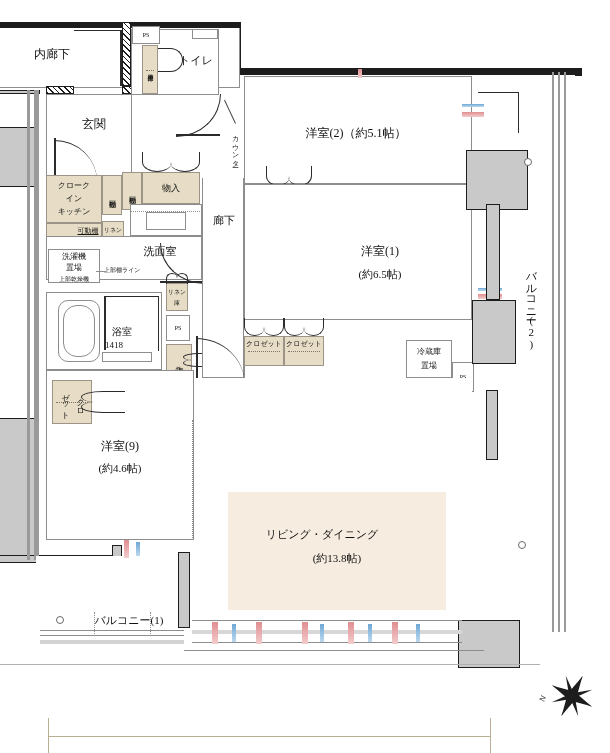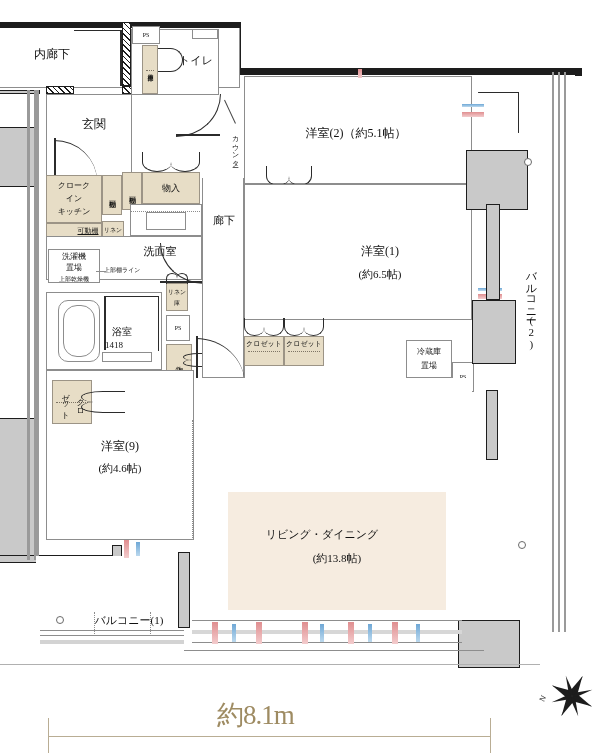--- a/index.html
+++ b/index.html
@@ -276,21 +276,20 @@
   <div class="sashRed" style="left:348px;top:622px;width:6px;height:22px;"></div>
   <div class="sashBlue" style="left:368px;top:624px;width:4px;height:18px;"></div>
   <div class="sashRed" style="left:392px;top:622px;width:6px;height:22px;"></div>
   <div class="sashBlue" style="left:416px;top:624px;width:4px;height:18px;"></div>
 
   <div class="sashRed" style="left:124px;top:540px;width:5px;height:18px;"></div>
   <div class="sashBlue" style="left:136px;top:542px;width:4px;height:14px;"></div>
 
   <div class="kline" style="left:0px;top:664px;width:540px;height:1px;background:#b0b0b0;"></div>
 
-  <div class="dimtext" style="left:217px;top:697px;font-size:27px;letter-spacing:-1px;">約8.1m</div>
   <div class="dimline" style="left:48px;top:736px;width:442px;"></div>
   <div class="dimtick" style="left:48px;top:718px;height:35px;"></div>
   <div class="dimtick" style="left:490px;top:718px;height:35px;"></div>
 
   <div class="abs" style="left:548px;top:672px;width:48px;height:48px;">
     <svg viewBox="0 0 48 48" width="48" height="48">
       <g transform="rotate(28 24 24)">
         <polygon points="24,2 28,20 24,24 20,20" fill="#1d1d1d"></polygon>
         <polygon points="24,46 28,28 24,24 20,28" fill="#1d1d1d"></polygon>
         <polygon points="2,24 20,20 24,24 20,28" fill="#1d1d1d"></polygon>

